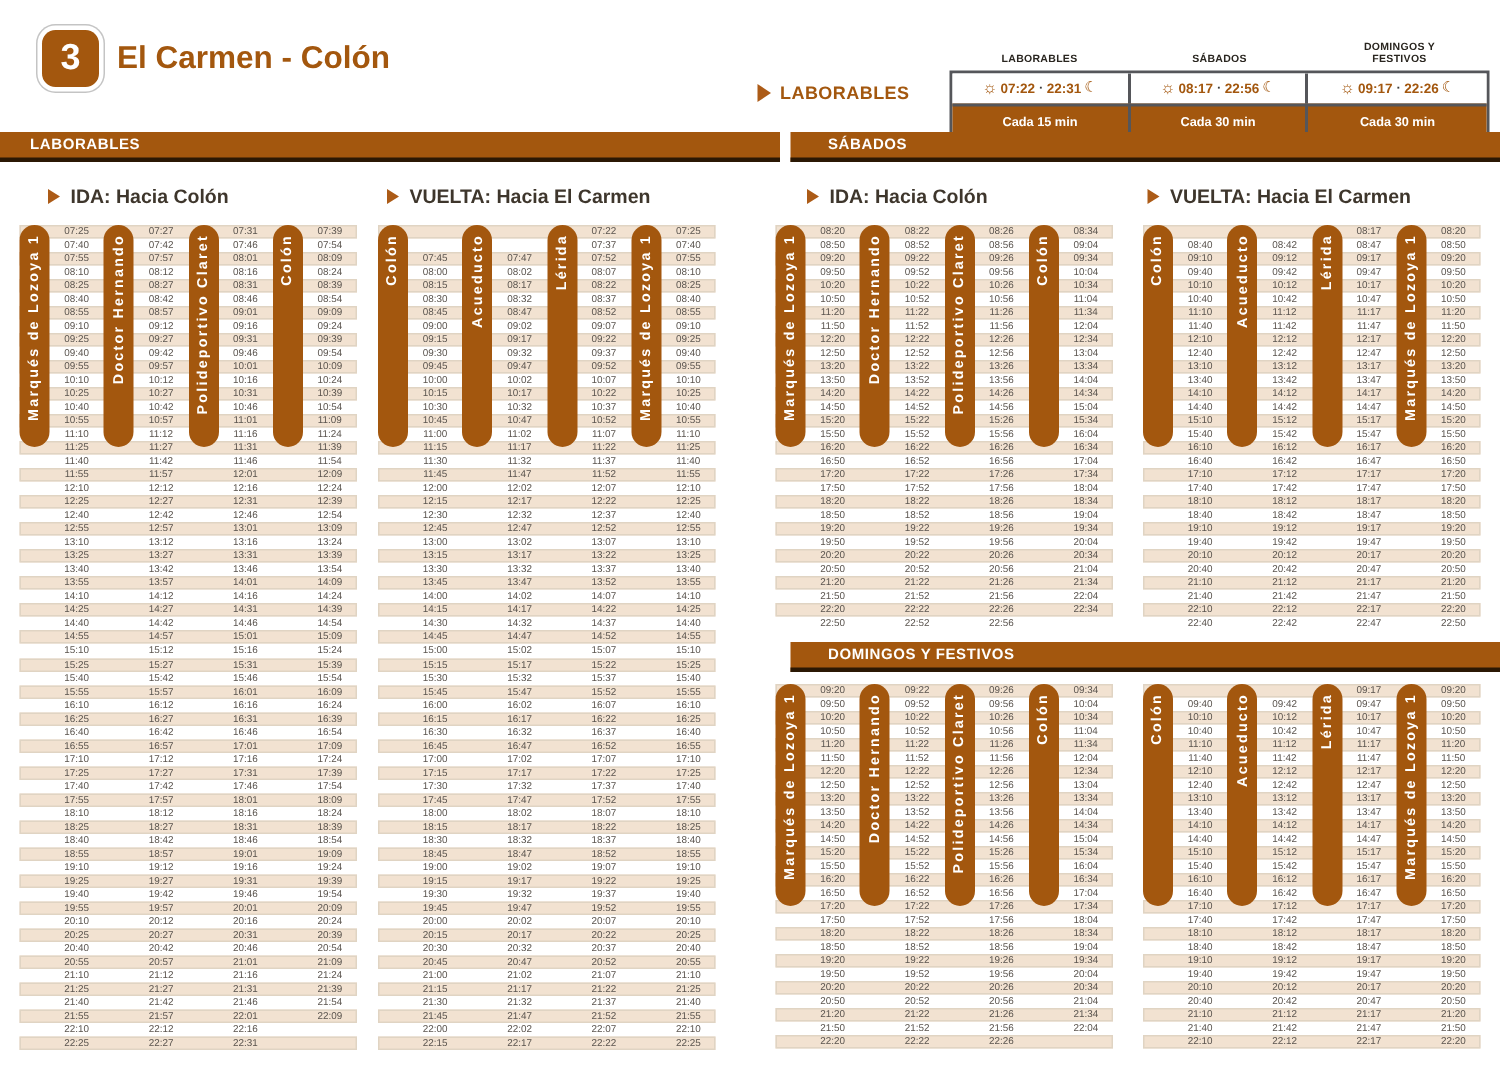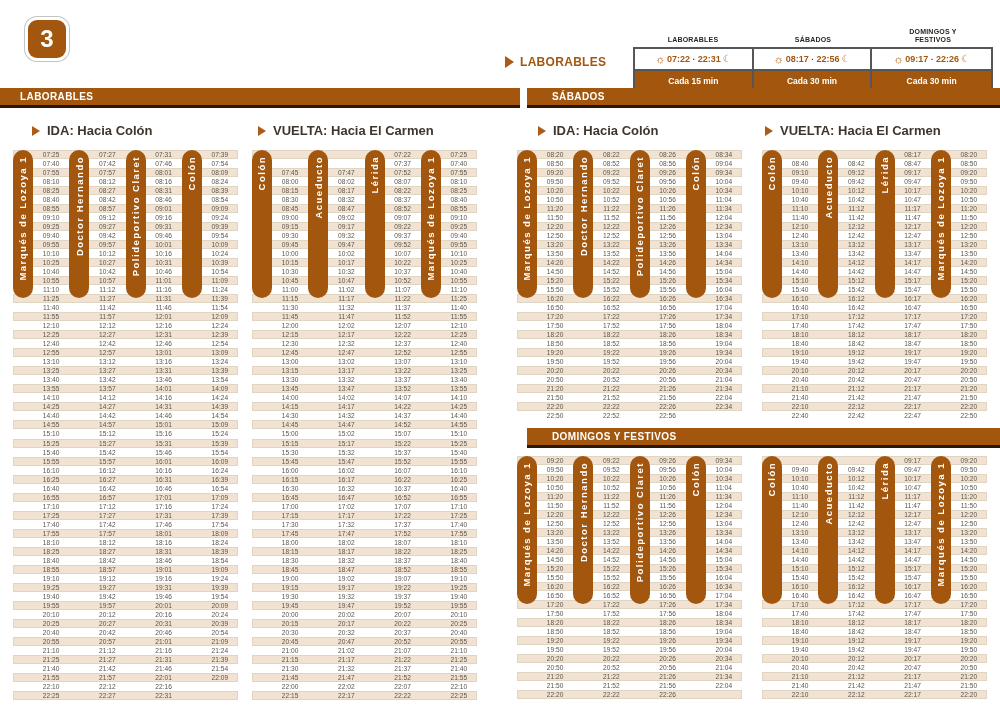--- a/index.html
+++ b/index.html
@@ -52,20 +52,21 @@
     font-size:9.5px;letter-spacing:1.5px;white-space:nowrap;line-height:1;}
 </style>
 </head>
 <body>
 
 <div id="page">
 
   <div class="route-badge">
     <span>3</span>
   </div>
+  <div class="route-title">El Carmen - Colón</div>
 
   <div class="freq-label">
     <span class="tri"></span>
     <span>LABORABLES</span>
   </div>
 
   <div class="freq-headers">
     <div>LABORABLES</div>
     <div>SÁBADOS</div>
     <div>DOMINGOS Y FESTIVOS</div>

